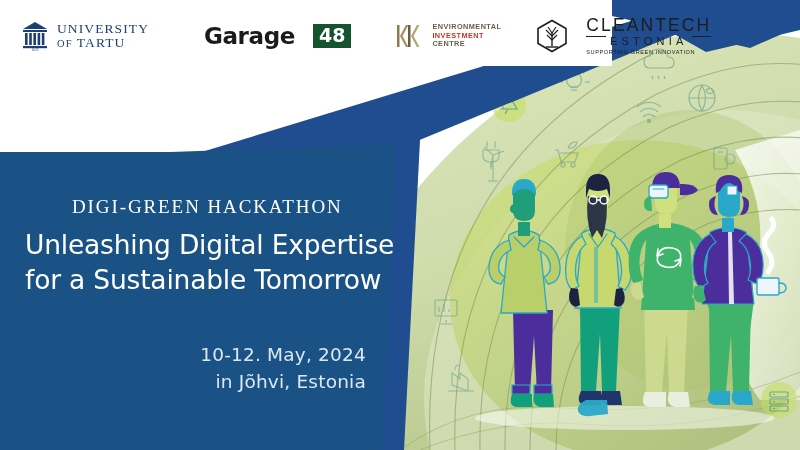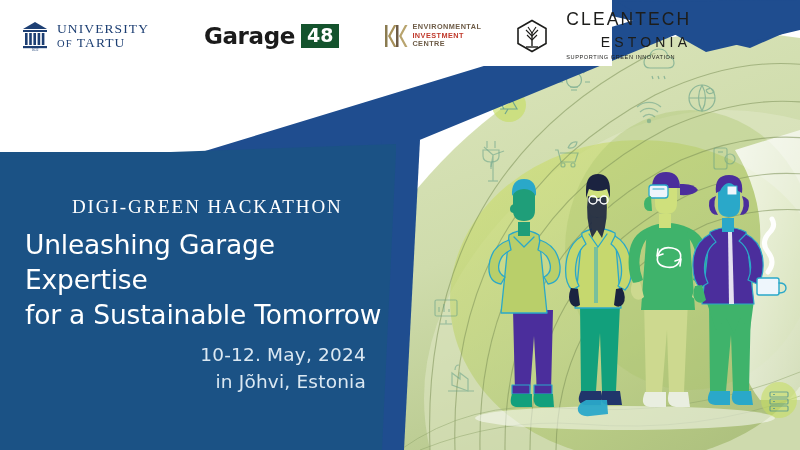--- a/index.html
+++ b/index.html
@@ -20,36 +20,36 @@
     display:flex;align-items:center;gap:0;z-index:6;
   }
   .logo{display:flex;align-items:center;}
   .logo-ut{margin-left:22px;gap:9px;}
   .ut-mark{width:26px;height:30px;flex:none;}
   .ut-text{line-height:1.02;color:#1d3f73;font-family:"Liberation Serif",serif;}
   .ut-l1{font-size:13.5px;letter-spacing:1.1px;font-weight:400;}
   .ut-l2{font-size:13.5px;letter-spacing:1.1px;font-weight:400;}
   .ut-l2 .sm{font-size:10.5px;}
 
-  .logo-g48{margin-left:55px;gap:0;text-align:right;}
+  .logo-g48{margin-left:55px;gap:12px;text-align:right;}
   .g48-word{font-size:23px;font-weight:700;color:#1b1b1b;letter-spacing:-0.4px;font-family:"DejaVu Sans",sans-serif;}
   .g48-box{background:#14532d;color:#fff;font-size:19px;font-weight:700;padding:2px 6px 3px;margin-left:6px;line-height:1;font-family:"DejaVu Sans",sans-serif;}
 
-  .logo-kik{margin-left:44px;gap:3px;}
+  .logo-kik{margin-left:44px;gap:11px;}
   .kik-mark{width:26px;height:26px;flex:none;}
   .kik-text{line-height:1.22;font-size:7.3px;font-weight:700;letter-spacing:0.45px;font-family:"Liberation Sans",sans-serif;}
   .kik-1{color:#6d5b46;}
   .kik-2{color:#c0392b;}
   .kik-3{color:#6d5b46;}
 
   .logo-ct{margin-left:34px;gap:17px;}
   .ct-mark{width:34px;height:34px;flex:none;}
   .ct-text{line-height:1;}
   .ct-1{font-size:17.5px;letter-spacing:2.1px;color:#1d1d1b;font-weight:400;font-family:"Liberation Sans",sans-serif;}
-  .ct-2{font-size:14px;letter-spacing:4.2px;color:#1d1d1b;margin-top:2px;display:flex;align-items:flex-end;gap:4px;flex-direction:column;}
+  .ct-2{font-size:11px;letter-spacing:4.2px;color:#1d1d1b;margin-top:2px;display:flex;align-items:flex-start;gap:4px;}
   .ct-2 .bar{flex:1;height:1px;background:#1d1d1b;}
   .ct-3{font-size:5.6px;letter-spacing:0.55px;color:#1d1d1b;margin-top:2.5px;}
 
   
   .panel-text{position:absolute;left:0;top:150px;width:400px;height:300px;z-index:5;}
   .kicker{
     position:absolute;left:72px;top:46px;
     color:#ffffff;font-family:"Liberation Serif",serif;
     font-size:19px;letter-spacing:1.9px;font-weight:400;white-space:nowrap;
   }
@@ -384,21 +384,21 @@
           <span class="bar"></span>
         </div>
         <div class="ct-3">SUPPORTING GREEN INNOVATION</div>
       </div>
     </div>
   </div>
 
   <div class="panel-text">
     <div class="kicker">DIGI-GREEN HACKATHON</div>
     <div class="headline">
-      <div>Unleashing Garage Expertise</div>
+      <div>Unleashing Digital Expertise</div>
       <div>for a Sustainable Tomorrow</div>
     </div>
     <div class="meta">
       <div>10-12. May, 2024</div>
       <div>in Jõhvi, Estonia</div>
     </div>
   </div>
 
 </div>
 

